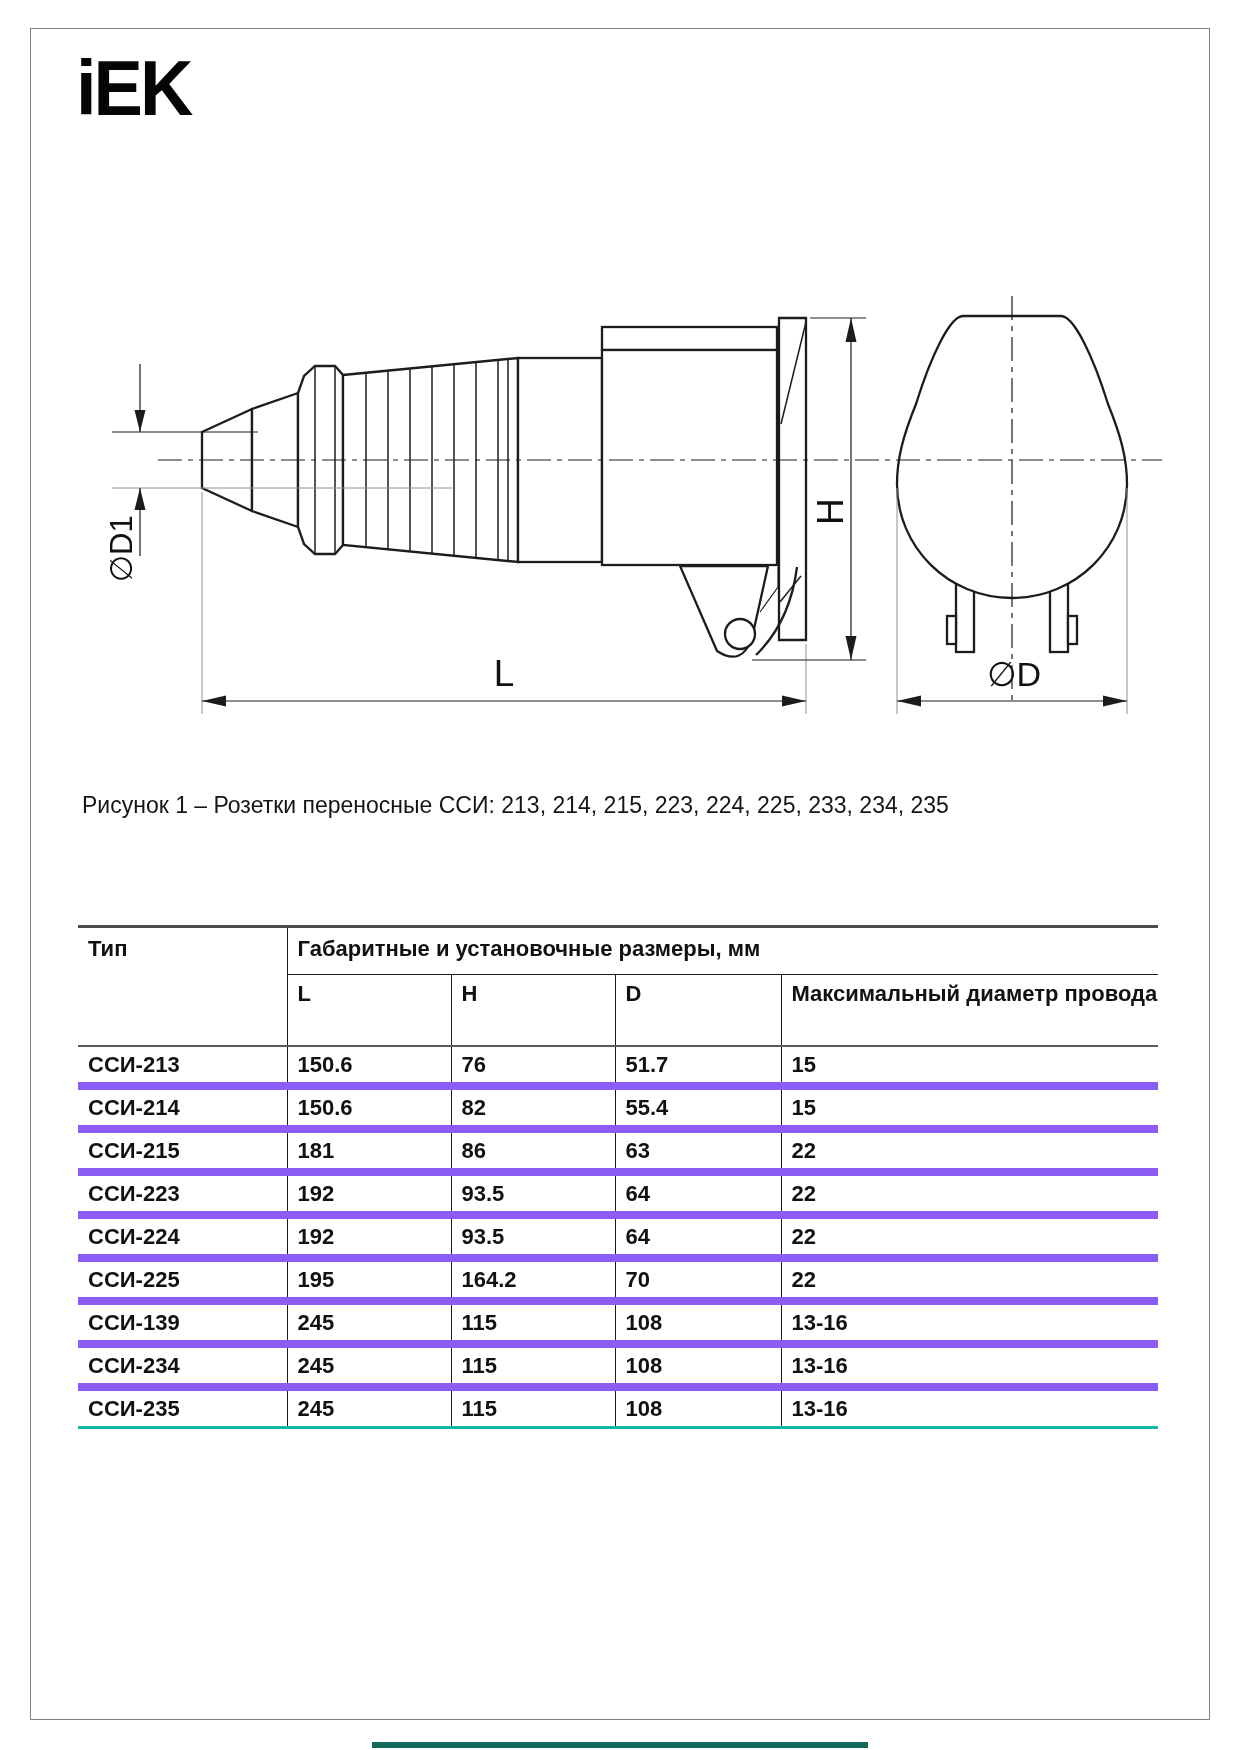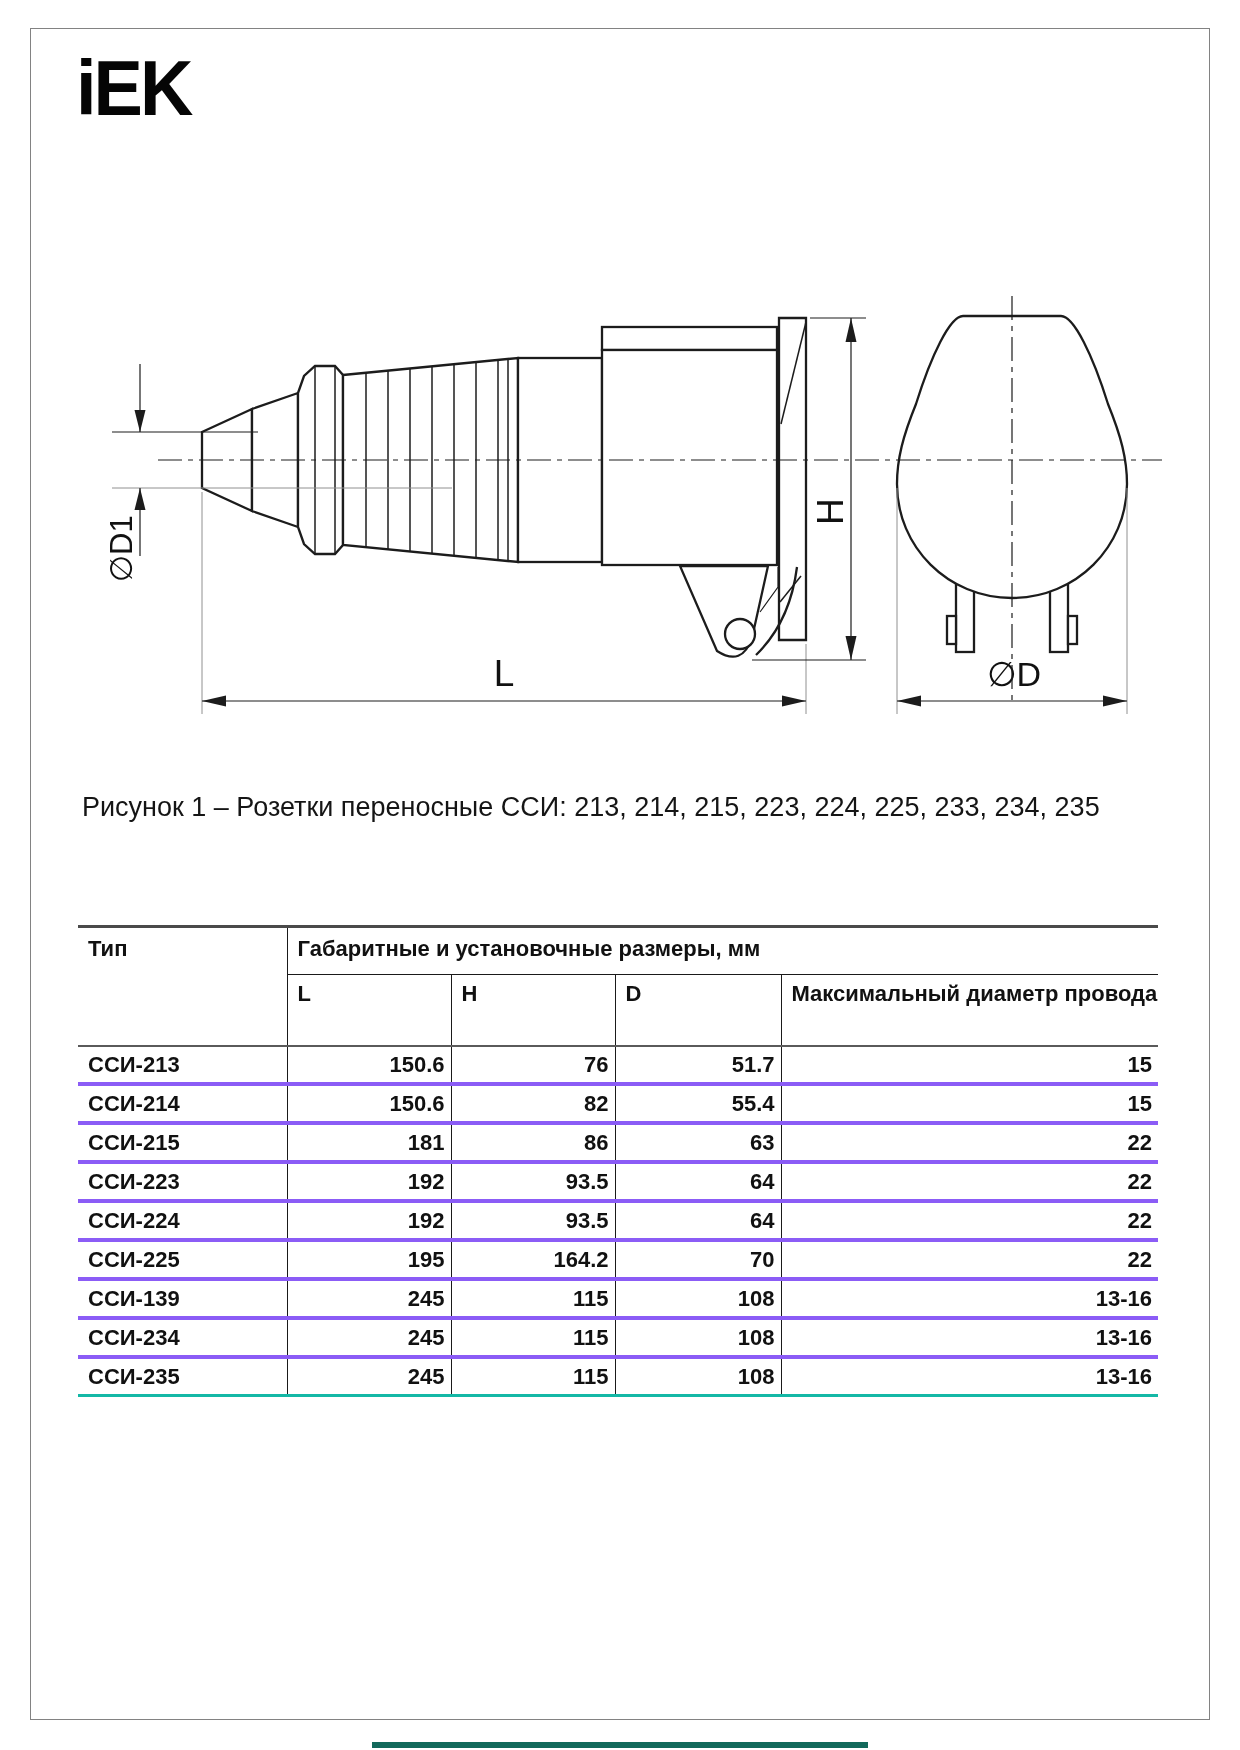--- a/index.html
+++ b/index.html
@@ -25,38 +25,38 @@
   .ln-nf{fill:none;stroke:#1c1c1c;stroke-width:2.3;}
   .rib{stroke:#1c1c1c;stroke-width:1.5;fill:none;}
   .thin{stroke:#1c1c1c;stroke-width:1.1;fill:none;}
   .ext{stroke:#909090;stroke-width:1;fill:none;}
   .dim{stroke:#1c1c1c;stroke-width:1.2;fill:none;}
   .arr{fill:#1c1c1c;stroke:none;}
   .cl{stroke:#1c1c1c;stroke-width:1.2;fill:none;stroke-dasharray:24 6 5 6;}
   .dimtext{font-family:"Liberation Sans","DejaVu Sans",sans-serif;fill:#111;}
   .caption{
     position:absolute;left:82px;top:792px;
-    font-size:27px;color:#151515;white-space:nowrap;
+    font-size:23px;color:#151515;white-space:nowrap;
   }
   .spec-table{
     position:absolute;left:78px;top:925px;width:1080px;
     border-collapse:collapse;table-layout:fixed;
     font-size:22px;color:#111;
   }
   .spec-table th,.spec-table td{
     font-weight:700;text-align:left;padding:0 6px 0 10px;
     overflow:hidden;white-space:nowrap;
   }
   .spec-table th{vertical-align:top;}
   .h1 th{border-top:3px solid #4a4a4a;height:38px;padding-top:8px;}
   th.group{border-bottom:1px solid #1a1a1a;border-left:1px solid #1a1a1a;}
   th.typehead{border-bottom:2px solid #5a5a5a;}
   .h2 th{border-bottom:2px solid #5a5a5a;border-left:1px solid #1a1a1a;height:64px;padding-top:6px;}
-  .spec-table td{height:35px;vertical-align:middle;border-bottom:4px solid #8b5cf6;}
-  .spec-table td + td{border-left:1px solid #1a1a1a;text-align:right;}
+  .spec-table td{height:35px;vertical-align:middle;border-bottom:8px solid #8b5cf6;}
+  .spec-table td + td{border-left:1px solid #1a1a1a;}
   .spec-table tbody tr:last-child td{border-bottom:3px solid #14b8a6;}
   .accent-bar{
     position:absolute;left:372px;top:1742px;width:496px;height:6px;
     background:#12695b;
   }
 </style>
 </head>
 <body>
 
 <div class="page-frame"></div>

